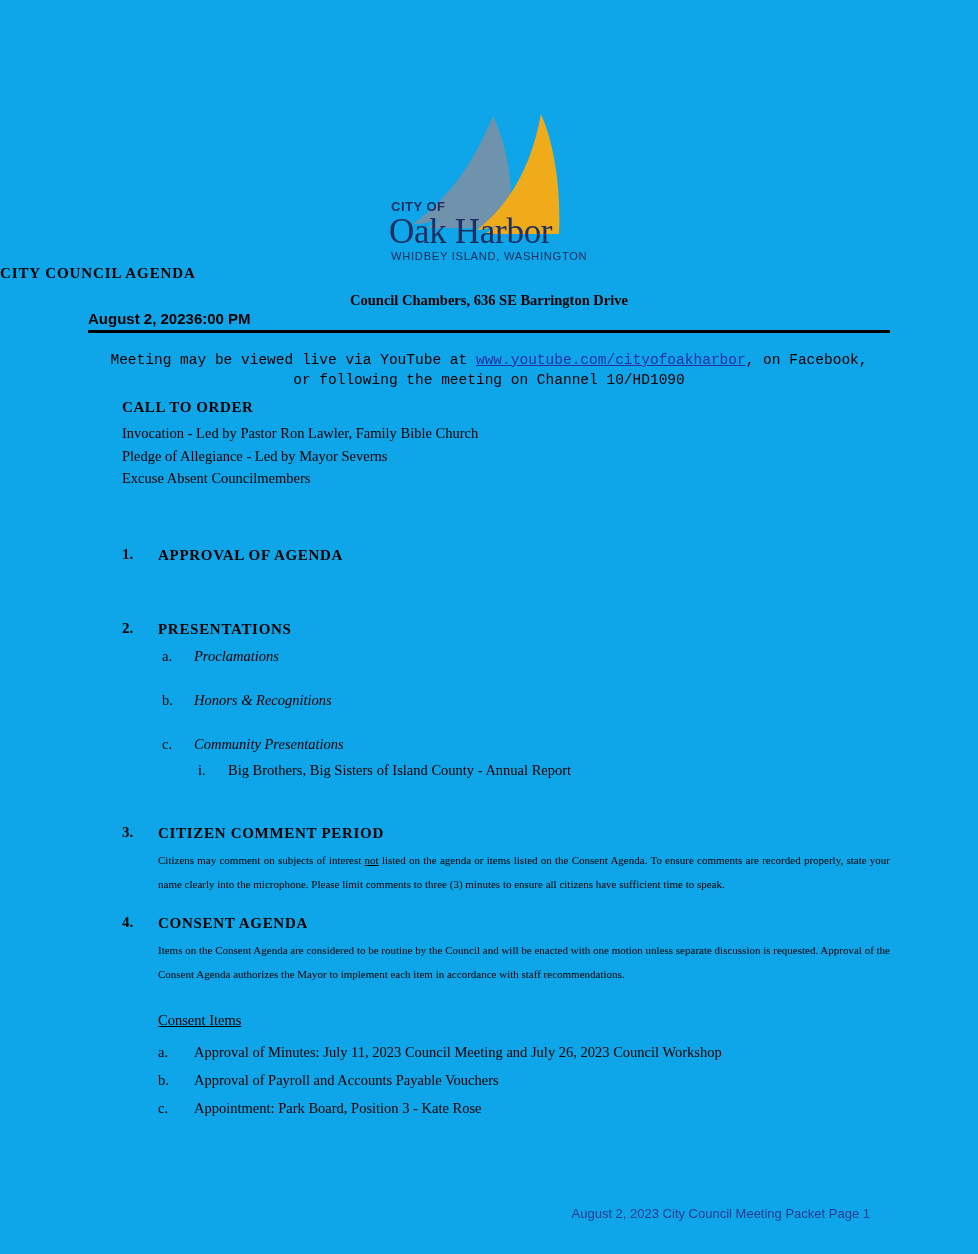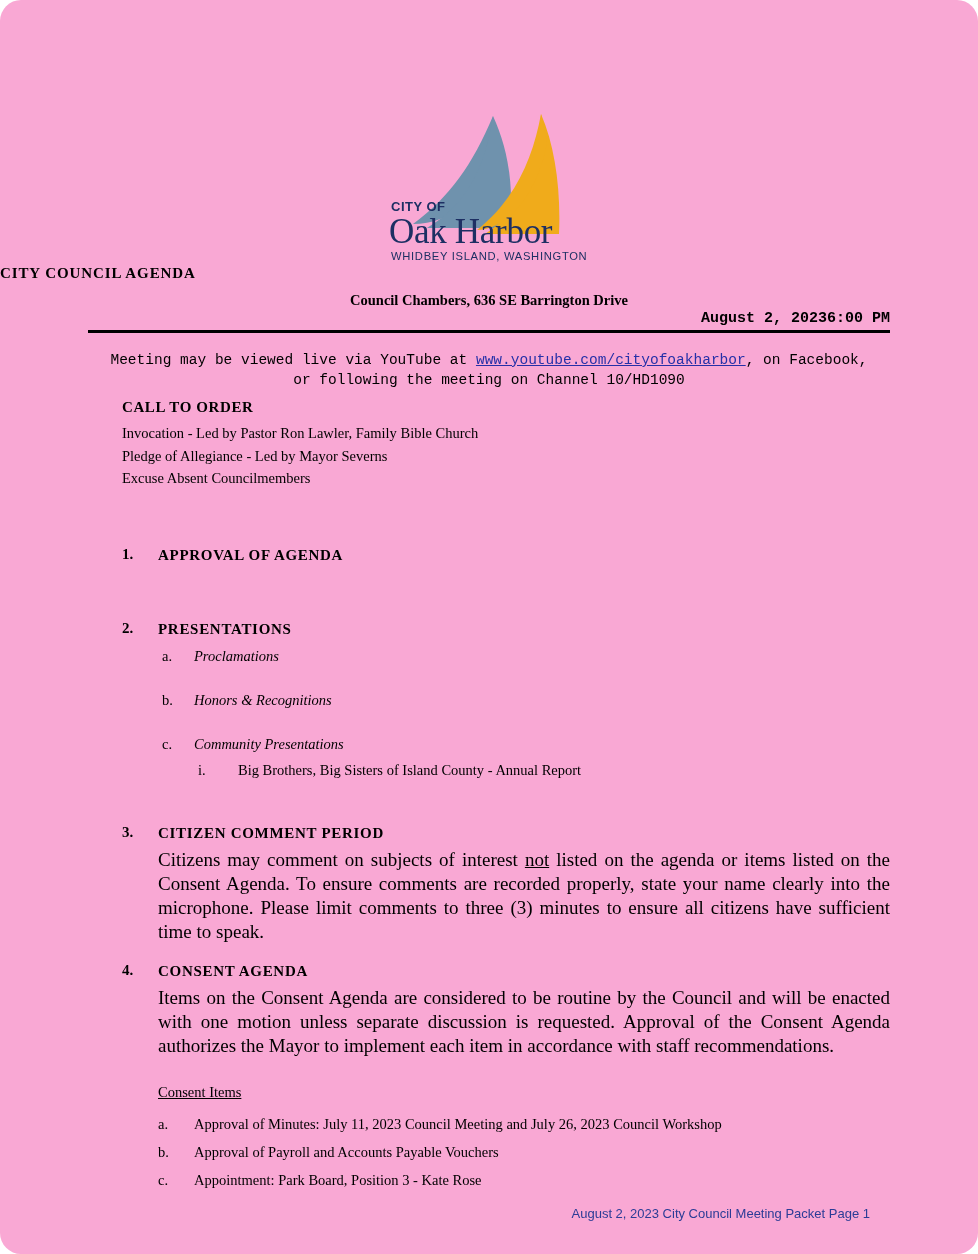--- a/index.html
+++ b/index.html
@@ -13,22 +13,21 @@
     height: 1254px;
     position: relative;
     font-family: "Liberation Serif", serif;
     color: #000000;
     -webkit-font-smoothing: none;
   }
 
   .page {
     position: absolute;
     inset: 0;
-    background: #f9a8d4;
-    border-radius: 21px;
+    background: #0ea5e9;
   }
 
   
   .logo-block {
     position: absolute;
     left: 0; right: 0;
     top: 112px;
     text-align: center;
   }
   .logo-art {
@@ -94,23 +93,23 @@
     color: #000;
   }
 
   
   .daterow {
     position: absolute;
     left: 88px;
     right: 88px;
     top: 310px;
     display: flex;
-    justify-content: flex-end;
+    justify-content: flex-start;
     align-items: baseline;
-    font-family: Liberation Mono, monospace;
+    font-family: Liberation Sans, sans-serif;
     font-size: 15px;
     font-weight: 700;
   }
   .rule {
     position: absolute;
     left: 88px;
     right: 88px;
     top: 330px;
     height: 3px;
     background: #000;
@@ -169,21 +168,21 @@
   .numbered .title {
     margin-left: 36px;
     font-size: 15px;
     font-weight: 700;
     letter-spacing: 0.7px;
   }
 
   .para {
     margin-left: 158px;
     margin-right: 88px;
-    font-size: 19px;
+    font-size: 11px;
     line-height: 24px;
     text-align: justify;
   }
   .para u { text-decoration: underline; }
 
   .lettered {
     position: relative;
     margin-left: 162px;
     font-size: 14.5px;
     line-height: 20px;
@@ -199,21 +198,21 @@
     position: relative;
     margin-left: 198px;
     font-size: 14.5px;
     line-height: 20px;
   }
   .roman .rnum {
     position: absolute;
     left: 0;
     top: 0;
   }
-  .roman .txt { margin-left: 40px; display: block; }
+  .roman .txt { margin-left: 30px; display: block; }
 
   .consent-head {
     margin-left: 158px;
     font-size: 14.5px;
     text-decoration: underline;
     line-height: 20px;
   }
 
   .citem {
     position: relative;

